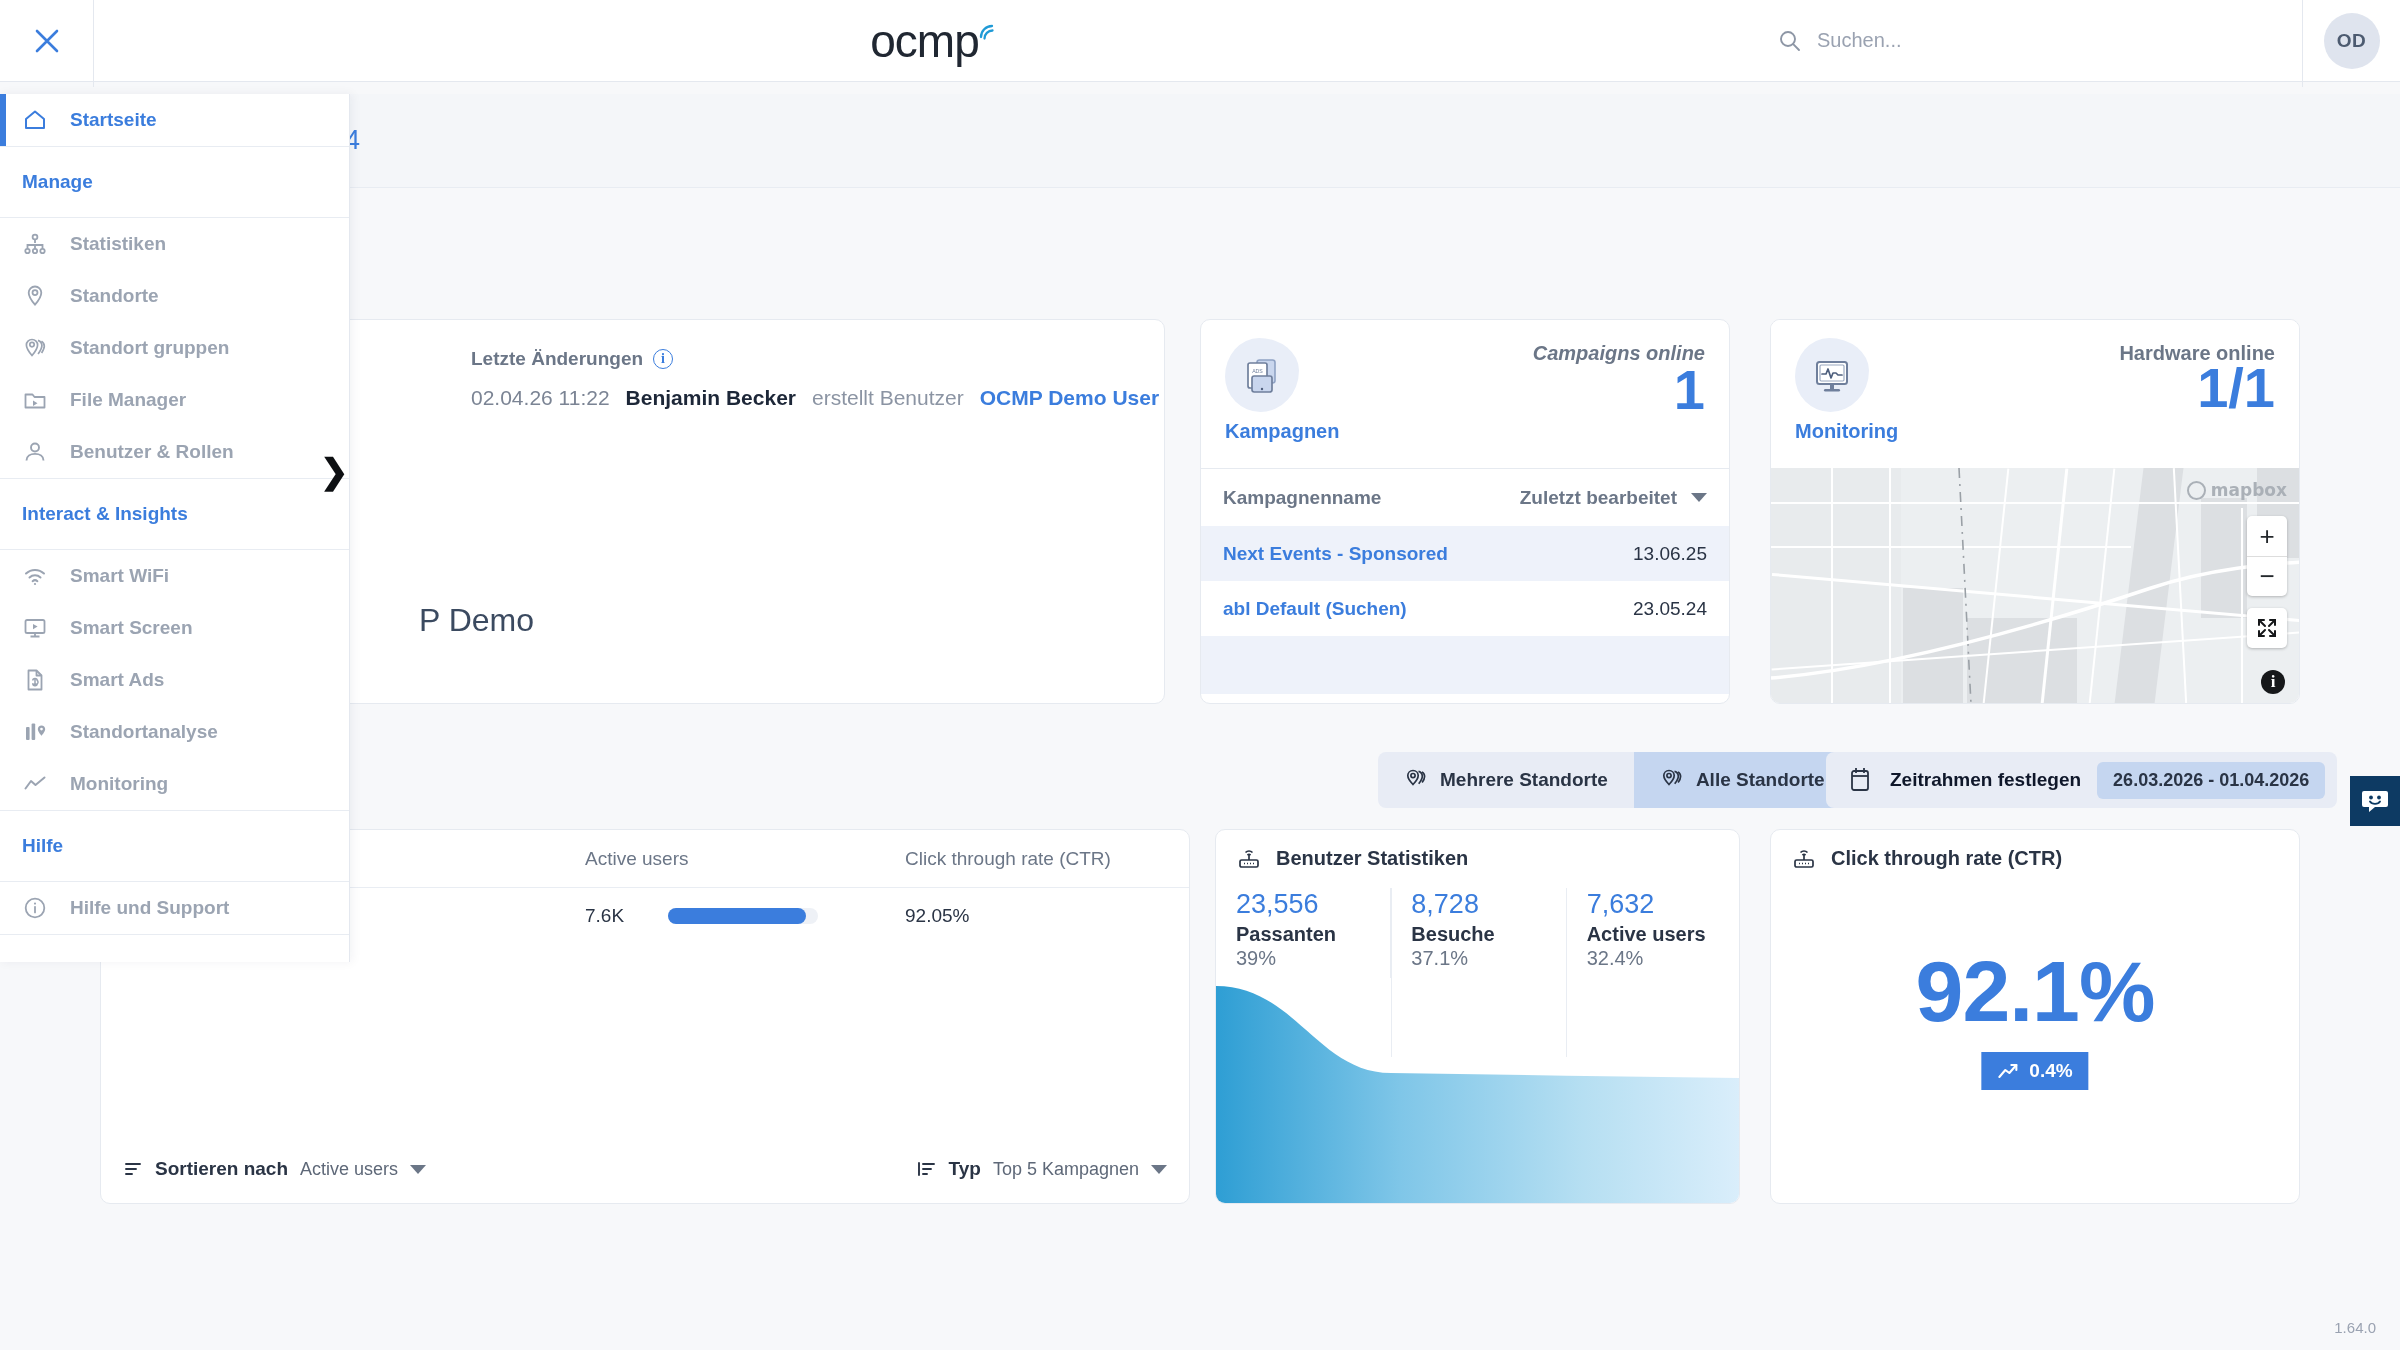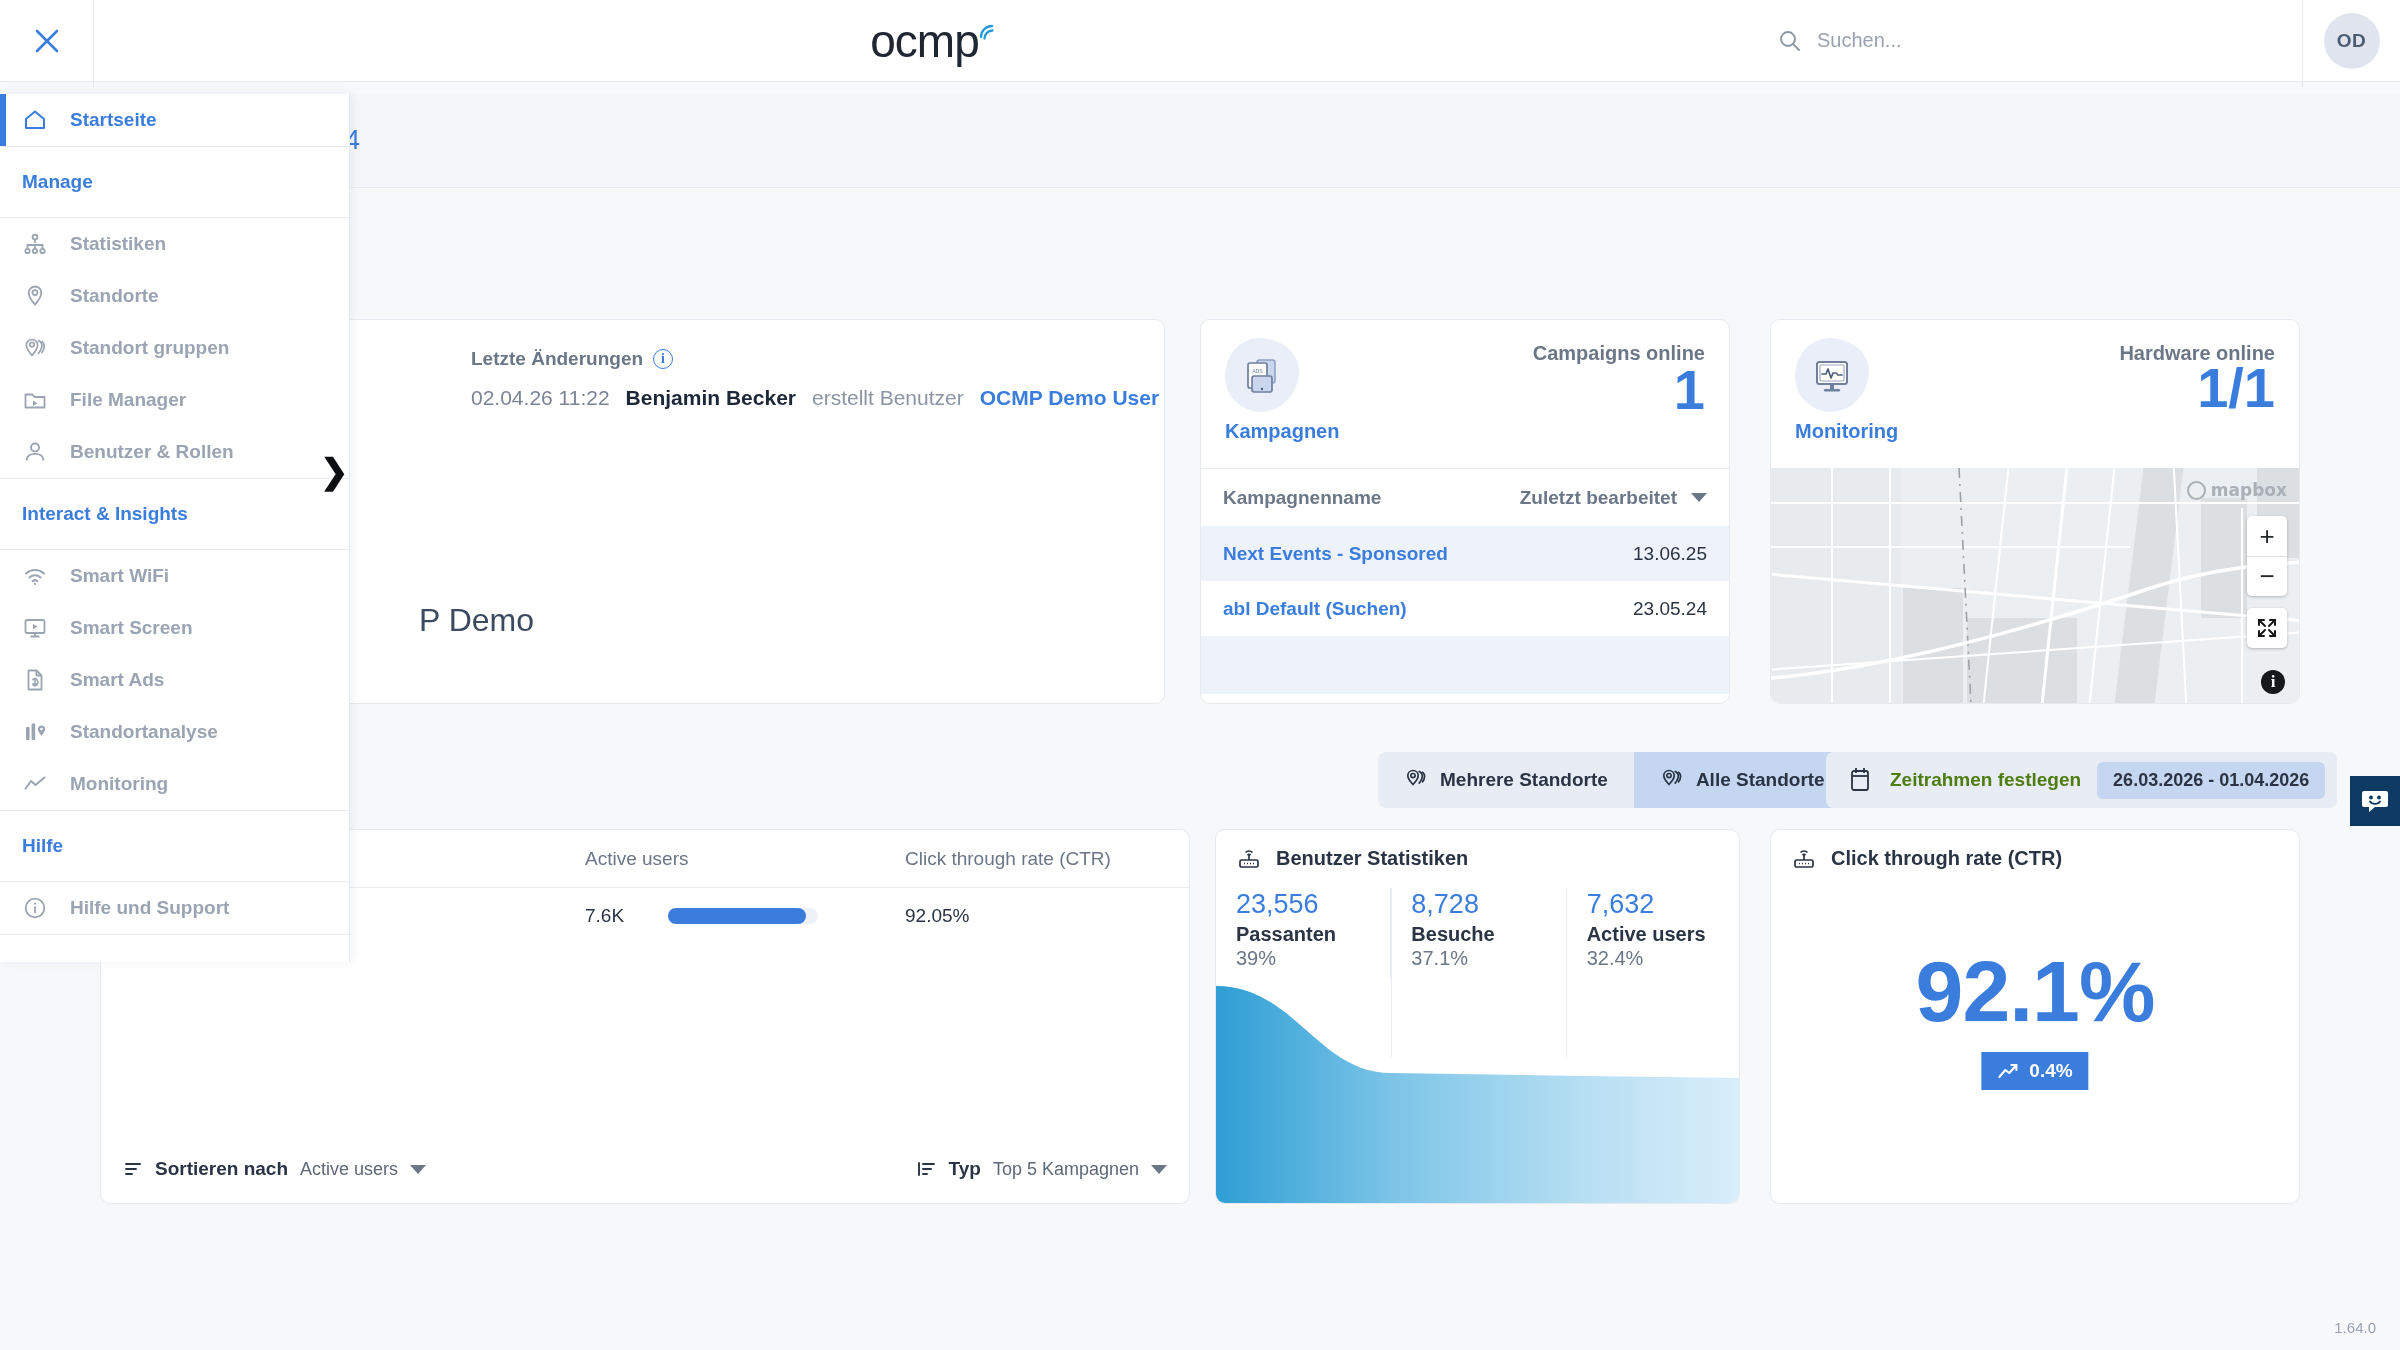--- a/index.html
+++ b/index.html
@@ -118,21 +118,21 @@
   .camp-head { height: 148px; position: relative; }
   .camp-ico-blob {
     position: absolute; left: 24px; top: 18px; width: 74px; height: 74px;
     background: #e9eef8; border-radius: 46% 54% 52% 48% / 52% 44% 56% 48%;
     display: flex; align-items: center; justify-content: center;
   }
   .camp-link {
     position: absolute; left: 24px; top: 100px; font-size: 20px; color: #3b7ddd; font-weight: 700; cursor: pointer;
   }
   .camp-kpi-label {
-    position: absolute; right: 24px; top: 22px; font-size: 20px; color: #6b7687; font-weight: 600;
+    position: absolute; right: 24px; top: 22px; font-size: 20px; color: #6b7687; font-weight: 600; font-style: italic;
   }
   .camp-kpi-value {
     position: absolute; right: 24px; top: 42px; font-size: 56px; color: #3b7ddd; font-weight: 700; line-height: 1;
   }
   .camp-thead {
     height: 58px; border-top: 1px solid #e6eaf0; display: flex; align-items: center;
     padding: 0 22px; font-size: 19px; color: #6b7687; font-weight: 600;
   }
   .camp-thead .c1 { flex: 1; }
   .camp-thead .c2 { display: flex; align-items: center; gap: 14px; }
@@ -195,21 +195,21 @@
   }
   .seg-btn {
     display: flex; align-items: center; gap: 12px; padding: 0 26px; height: 56px;
     font-size: 19px; color: #2a3445; font-weight: 600; cursor: pointer;
   }
   .seg-btn.on { background: #c5d6f0; }
   .daterange {
     position: absolute; left: 1826px; top: 8px; height: 56px; background: #e8ecf5;
     border-radius: 8px; display: flex; align-items: center; padding: 0 12px 0 22px; gap: 16px; cursor: pointer;
   }
-  .dr-label { font-size: 19px; color: #4d7c0f; font-weight: 600; }
+  .dr-label { font-size: 19px; color: #0f172a; font-weight: 600; }
   .dr-value {
     background: #c5d6f0; border-radius: 6px; padding: 8px 16px;
     font-size: 18px; color: #2a3445; font-weight: 600;
   }
 
   
   #card-table { left: 100px; top: 735px; width: 1090px; height: 375px; }
   .tbl-thead {
     position: absolute; top: 0; left: 0; right: 0; height: 58px;
     display: flex; align-items: center; border-bottom: 1px solid #e9edf3;

